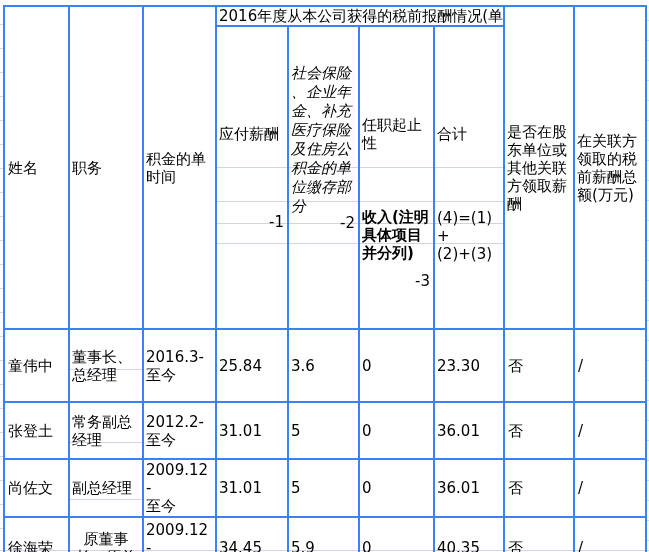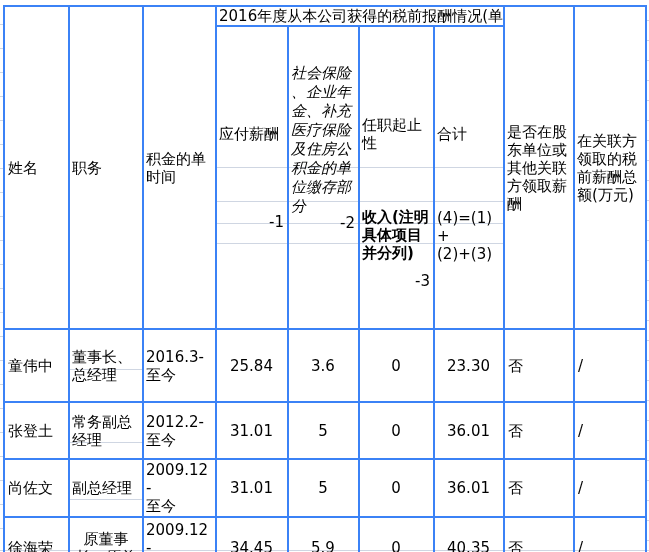--- a/index.html
+++ b/index.html
@@ -31,21 +31,21 @@
     background-position:0 140px,0 174px,0 196px,0 216px;
   }
   .hwrap{display:flex;flex-direction:column;height:229px;}
   .hlabel{height:141px;flex:none;display:flex;align-items:center;padding:0 2px;}
   .hlabel-top{align-items:flex-start;padding-top:1px;line-height:19px;font-style:italic;}
   .hneg{text-align:right;padding:9px 3px 0 2px;flex:none;}
   .hnote{padding:4px 2px 0 2px;flex:none;font-weight:bold;}
   .hneg-bottom{margin-top:auto;text-align:right;padding:0 3px 2px 2px;flex:none;}
   .hformula{padding:5px 2px 0 2px;flex:none;}
   
-  td.num{text-align:center;padding-right:3px;white-space:nowrap;}
+  td.num{text-align:left;padding-right:3px;white-space:nowrap;}
   td.name-cell{padding-left:3px;margin-top:40px;}
   td.flag-cell{padding-left:3px;}
   td.pos-cell{
     background-image:linear-gradient(#cfd6e2,#cfd6e2);
     background-size:100% 1px;background-repeat:no-repeat;background-position:0 39px;margin-left:13px;
   }
   td.center{text-align:center;}
 </style>
 </head>
 <body>

